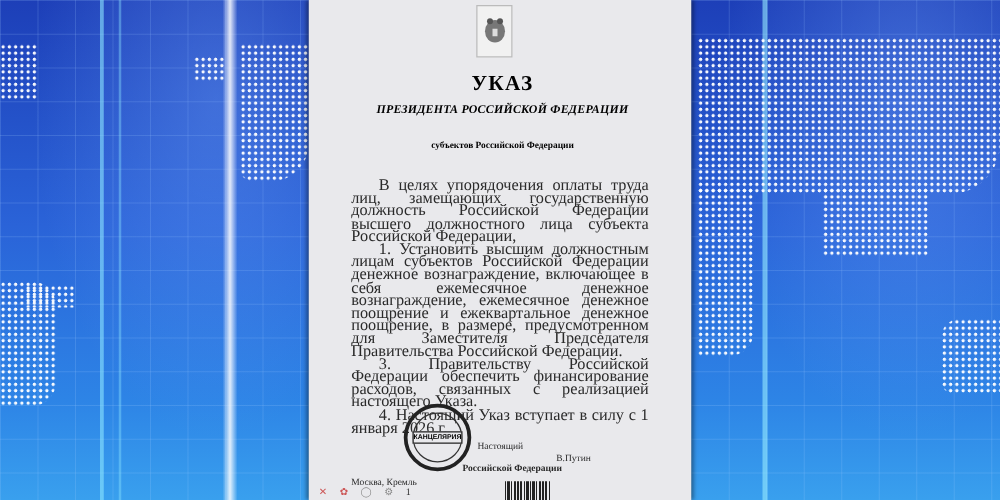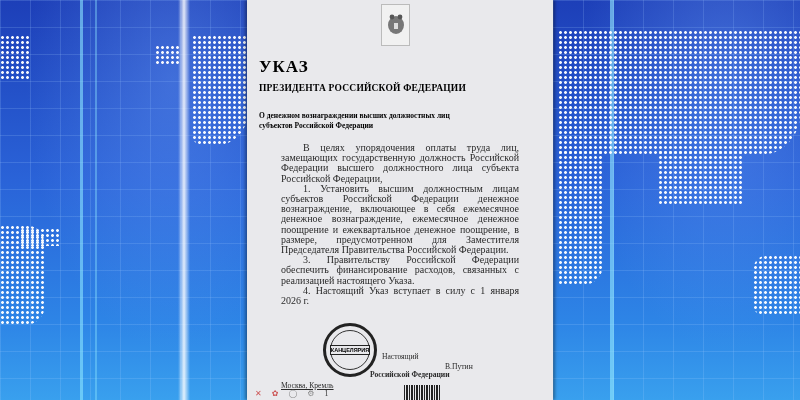--- a/index.html
+++ b/index.html
@@ -33,28 +33,28 @@
     background:#e9e9ec;
     box-shadow: -2px 0 3px rgba(0,0,0,0.35), 2px 0 3px rgba(0,0,0,0.35);
     color:#1a1a1a;
   }
   .emblem {
     position:absolute; left:381px; top:4px; width:27px; height:40px;
     border:1px solid #bbb; background:#f1f1f1;
     display:flex; align-items:center; justify-content:center;
   }
   .title {
-    position:absolute; left:259px; width:334px; text-align:left;
+    position:absolute; left:235px; width:334px; text-align:center;
   }
   .t-ukaz { top:57px; font-size:17px; font-weight:bold; letter-spacing:1px; }
-  .t-pres { top:83px; font-size:9.5px; font-weight:bold; letter-spacing:0.2px; }
+  .t-pres { top:83px; font-size:9.5px; font-weight:bold; letter-spacing:0.2px;font-style:italic; }
   .t-subj { top:111px; font-size:7.5px; font-weight:bold; line-height:10px; }
   .body-text {
     position:absolute; left:281px; width:238px; top:143px;
-    font-size:10px; line-height:10.2px; text-align:justify; color:#2a2a2a;
+    font-size:13px; line-height:10.2px; text-align:justify; color:#2a2a2a;
   }
   .body-text p { margin:0; text-indent:22px; }
   .body-text p.noindent { text-indent:0; letter-spacing:1.6px; }
   .stamp {
     position:absolute; left:323px; top:323px; width:54px; height:54px;
     border-radius:50%; border:3px solid #222; box-sizing:border-box;
     display:flex; align-items:center; justify-content:center;
   }
   .stamp-inner {
     width:38px; height:38px; border-radius:50%; border:1px solid #333;
@@ -104,41 +104,40 @@
     <ellipse cx="10" cy="13" rx="8" ry="9" fill="#777"></ellipse>
     <circle cx="6" cy="5" r="2.4" fill="#555"></circle>
     <circle cx="14" cy="5" r="2.4" fill="#555"></circle>
     <rect x="8" y="11" width="4" height="6" fill="#ddd"></rect>
   </svg>
 </div>
 
 <div class="title t-ukaz">УКАЗ</div>
 <div class="title t-pres">ПРЕЗИДЕНТА РОССИЙСКОЙ ФЕДЕРАЦИИ</div>
 <div class="title t-subj">
-  <div>О денежном вознаграждении высших должностных лиц</div>
   <div>субъектов Российской Федерации</div>
 </div>
 
 <div class="body-text">
   <p>В целях упорядочения оплаты труда лиц, замещающих государственную должность Российской Федерации высшего должностного лица субъекта Российской Федерации,</p>
   <p>1. Установить высшим должностным лицам субъектов Российской Федерации денежное вознаграждение, включающее в себя ежемесячное денежное вознаграждение, ежемесячное денежное поощрение и ежеквартальное денежное поощрение, в размере, предусмотренном для Заместителя Председателя Правительства Российской Федерации.</p>
   <p>3. Правительству Российской Федерации обеспечить финансирование расходов, связанных с реализацией настоящего Указа.</p>
   <p>4. Настоящий Указ вступает в силу с 1 января 2026 г.</p>
 </div>
 
 <div class="stamp">
   <div class="stamp-inner">
     <span class="stamp-label">КАНЦЕЛЯРИЯ</span>
   </div>
 </div>
 
 <div class="sig" style="left:382px;top:352px;">Настоящий</div>
 <div class="sig" style="left:370px;top:370px;font-weight:bold;">Российской Федерации</div>
 <div class="sig" style="left:445px;top:362px;">В.Путин</div>
-<div class="sig" style="left:281px;top:381px;text-decoration:underline;">Москва, Кремль</div>
+<div class="sig" style="left:281px;top:381px;">Москва, Кремль</div>
 
 <div class="toolbar-icons">
   <span>✕</span>
   <span>✿</span>
   <span style="color:#888;">◯</span>
   <span style="color:#888;">⚙</span>
   <span style="color:#333;">1</span>
 </div>
 
 <div class="barcode"></div>

